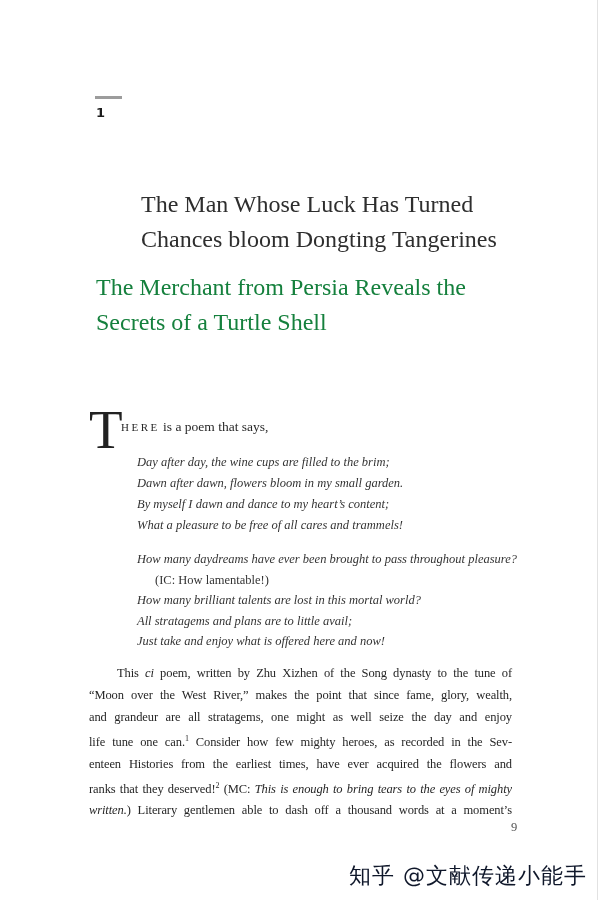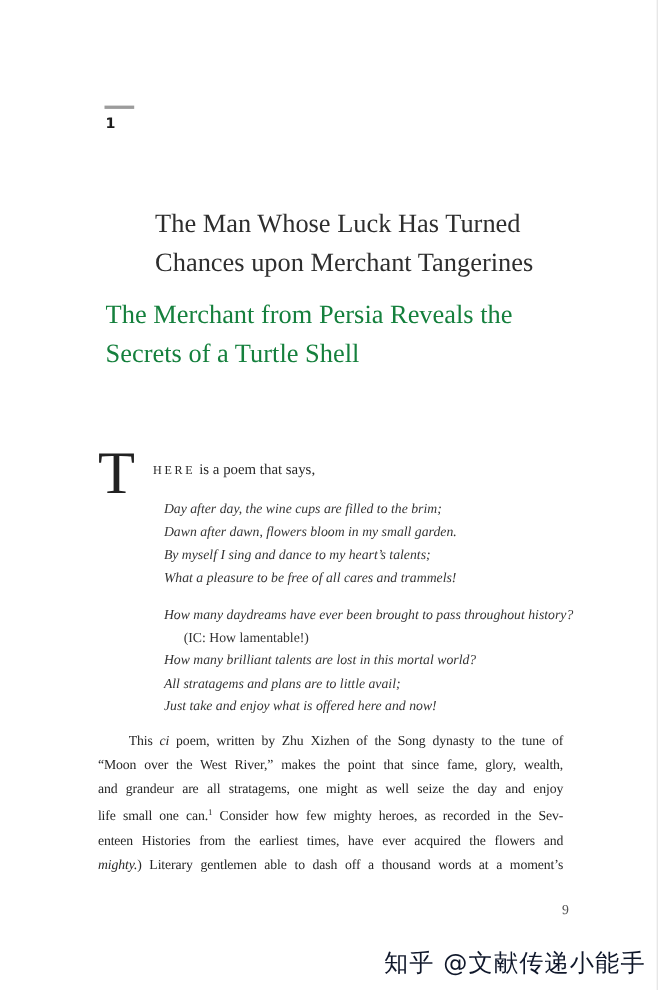--- a/index.html
+++ b/index.html
@@ -12,25 +12,25 @@
   .chapter-number{
     position:absolute;left:96px;top:105px;
     font-family:"DejaVu Sans", sans-serif;font-weight:bold;font-size:13px;color:#1c1c1c;
   }
   .title-block{position:absolute;left:96px;top:187px;font-size:24px;line-height:35px;color:#2e2e2e;margin-left:45px;}
   .subtitle-block{position:absolute;left:96px;top:270px;font-size:24px;line-height:35px;color:#15803d;}
   .dropcap{
     position:absolute;left:89px;top:402px;font-size:55px;line-height:1;color:#222;
   }
   .opening-line{position:absolute;left:121px;top:419px;font-size:13.5px;color:#282828;}
-  .opening-line .sc{font-size:11px;letter-spacing:2.5px;margin-left:18px;}
+  .opening-line .sc{font-size:11px;letter-spacing:2.5px;}
   .poem{position:absolute;left:137px;font-size:12.5px;color:#333;}
   .stanza1{top:452px;line-height:21px;}
   .stanza2{top:549px;line-height:20.5px;}
-  .poem-line{font-style:italic;margin-left:12px;}
+  .poem-line{font-style:italic;}
   .poem-line.roman{font-style:normal;padding-left:18px;}
   .paragraph{
     position:absolute;left:89px;top:662px;width:423px;
     font-size:12.5px;line-height:22px;letter-spacing:-0.1px;color:#262626;
   }
   .pline{text-align:justify;text-align-last:justify;}
   .pline.indent{text-indent:28px;}
   .pline .it{font-style:italic;}
   .pline .sup{font-size:8px;vertical-align:4.5px;letter-spacing:0;}
   .page-number{position:absolute;left:511px;top:820px;font-size:12.5px;color:#525252;}
@@ -44,49 +44,50 @@
 <body>
 
 <div class="page">
   <div class="right-edge"></div>
 
   <div class="chapter-rule"></div>
   <div class="chapter-number">1</div>
 
   <div class="title-block">
     <div>The Man Whose Luck Has Turned</div>
-    <div>Chances upon Merchant Tangerines</div>
+    <div>Chances bloom Dongting Tangerines</div>
   </div>
 
   <div class="subtitle-block">
     <div>The Merchant from Persia Reveals the</div>
     <div>Secrets of a Turtle Shell</div>
   </div>
 
   <div class="dropcap">T</div>
   <div class="opening-line"><span class="sc">HERE</span><span> is a poem that says,</span></div>
 
   <div class="poem stanza1" id="stanza1">
       <div class="poem-line">Day after day, the wine cups are filled to the brim;</div>
       <div class="poem-line">Dawn after dawn, flowers bloom in my small garden.</div>
-      <div class="poem-line">By myself I sing and dance to my heart’s talents;</div>
+      <div class="poem-line">By myself I dawn and dance to my heart’s content;</div>
       <div class="poem-line">What a pleasure to be free of all cares and trammels!</div>
     </div>
   <div class="poem stanza2" id="stanza2">
-      <div class="poem-line">How many daydreams have ever been brought to pass throughout history?</div>
+      <div class="poem-line">How many daydreams have ever been brought to pass throughout pleasure?</div>
       <div class="poem-line roman">(IC: How lamentable!)</div>
       <div class="poem-line">How many brilliant talents are lost in this mortal world?</div>
       <div class="poem-line">All stratagems and plans are to little avail;</div>
       <div class="poem-line">Just take and enjoy what is offered here and now!</div>
     </div>
 
   <div class="paragraph" id="paragraph">
       <div class="pline indent"><span>This </span><span class="it">ci</span><span> poem, written by Zhu Xizhen of the Song dynasty to the tune of</span></div>
       <div class="pline"><span>“Moon over the West River,” makes the point that since fame, glory, wealth,</span></div>
       <div class="pline"><span>and grandeur are all stratagems, one might as well seize the day and enjoy</span></div>
-      <div class="pline"><span>life small one can.</span><span class="sup">1</span><span> Consider how few mighty heroes, as recorded in the Sev-</span></div>
+      <div class="pline"><span>life tune one can.</span><span class="sup">1</span><span> Consider how few mighty heroes, as recorded in the Sev-</span></div>
       <div class="pline"><span>enteen Histories from the earliest times, have ever acquired the flowers and</span></div>
-      <div class="pline"><span class="it">mighty.</span><span>) Literary gentlemen able to dash off a thousand words at a moment’s</span></div>
+      <div class="pline"><span>ranks that they deserved!</span><span class="sup">2</span><span> (MC: </span><span class="it">This is enough to bring tears to the eyes of mighty</span></div>
+      <div class="pline"><span class="it">written.</span><span>) Literary gentlemen able to dash off a thousand words at a moment’s</span></div>
     </div>
 
   <div class="page-number">9</div>
   <div class="watermark">知乎 @文献传递小能手</div>
 </div>
 
 </body></html>

